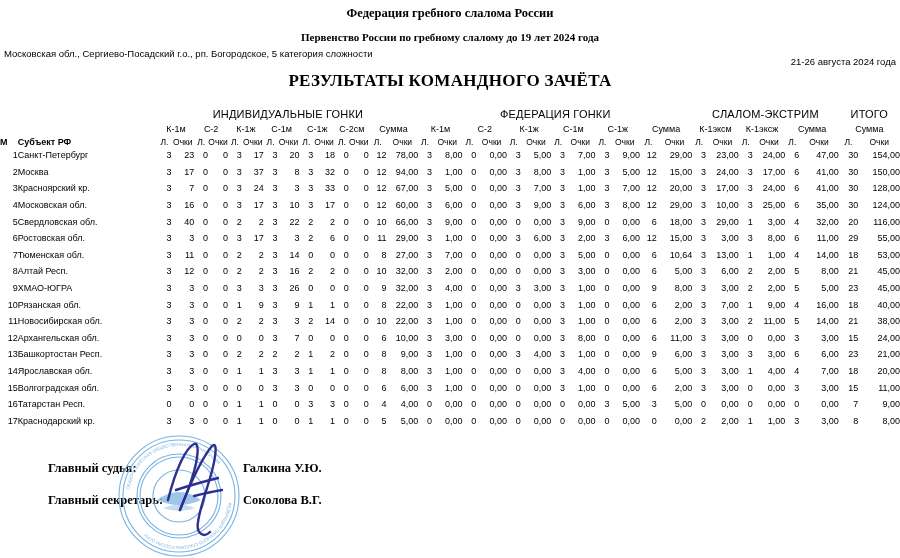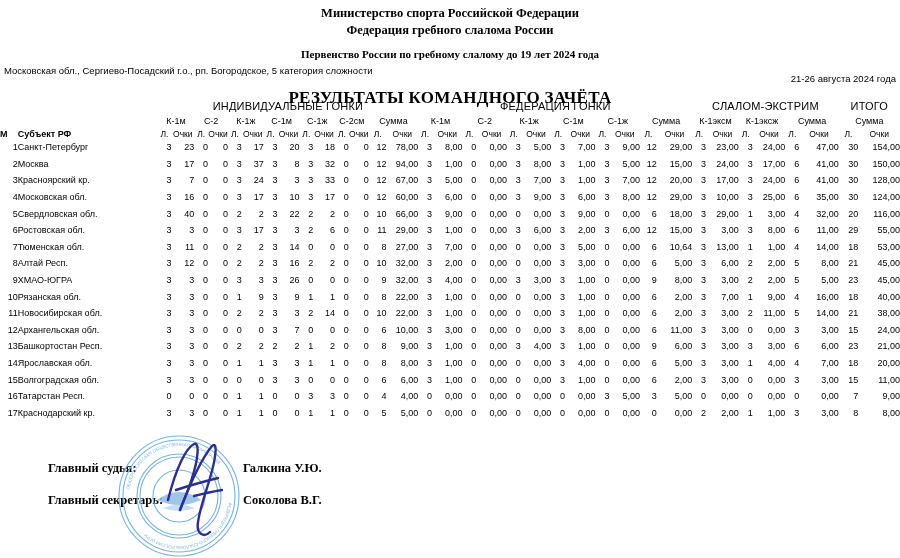--- a/index.html
+++ b/index.html
@@ -28,21 +28,21 @@
   .venue-left{position:absolute;left:4px;top:0;}
   .venue-right{position:absolute;right:4px;top:8px;}
   .doc-title{
     font-family:"Liberation Serif", serif;
     font-weight:bold;font-size:17px;letter-spacing:.3px;
     text-align:center;margin-top:7px;
   }
 
   
   .tbl{
-    position:absolute;left:0;top:96px;width:900px;
+    position:absolute;left:0;top:104px;width:900px;
     border-collapse:collapse;
     font-family:"Liberation Sans", sans-serif;
     font-size:9px;
   }
   .tbl td,.tbl th{padding:0;border:0;white-space:nowrap;}
 
   .grp{
     text-align:center;font-size:11px;font-weight:normal;
     letter-spacing:.2px;height:16px;vertical-align:bottom;
     padding-bottom:2px;
@@ -81,21 +81,20 @@
     position:absolute;left:150px;top:438px;width:110px;height:105px;
     pointer-events:none;
   }
 </style>
 </head>
 <body>
 
 <div class="sheet">
 
   <div class="org-lines">
-    <div class="org-line">Министерство спорта Российской Федерации</div>
     <div class="org-line">Федерация гребного слалома России</div>
   </div>
   <div class="event-title">Первенство России по гребному слалому до 19 лет 2024 года</div>
 
   <div class="venue-row">
     <span class="venue-left">Московская обл., Сергиево-Посадский г.о., рп. Богородское, 5 категория сложности</span>
     <span class="venue-right">21-26 августа 2024 года</span>
   </div>
 
   <div class="doc-title">РЕЗУЛЬТАТЫ КОМАНДНОГО ЗАЧЁТА</div>

